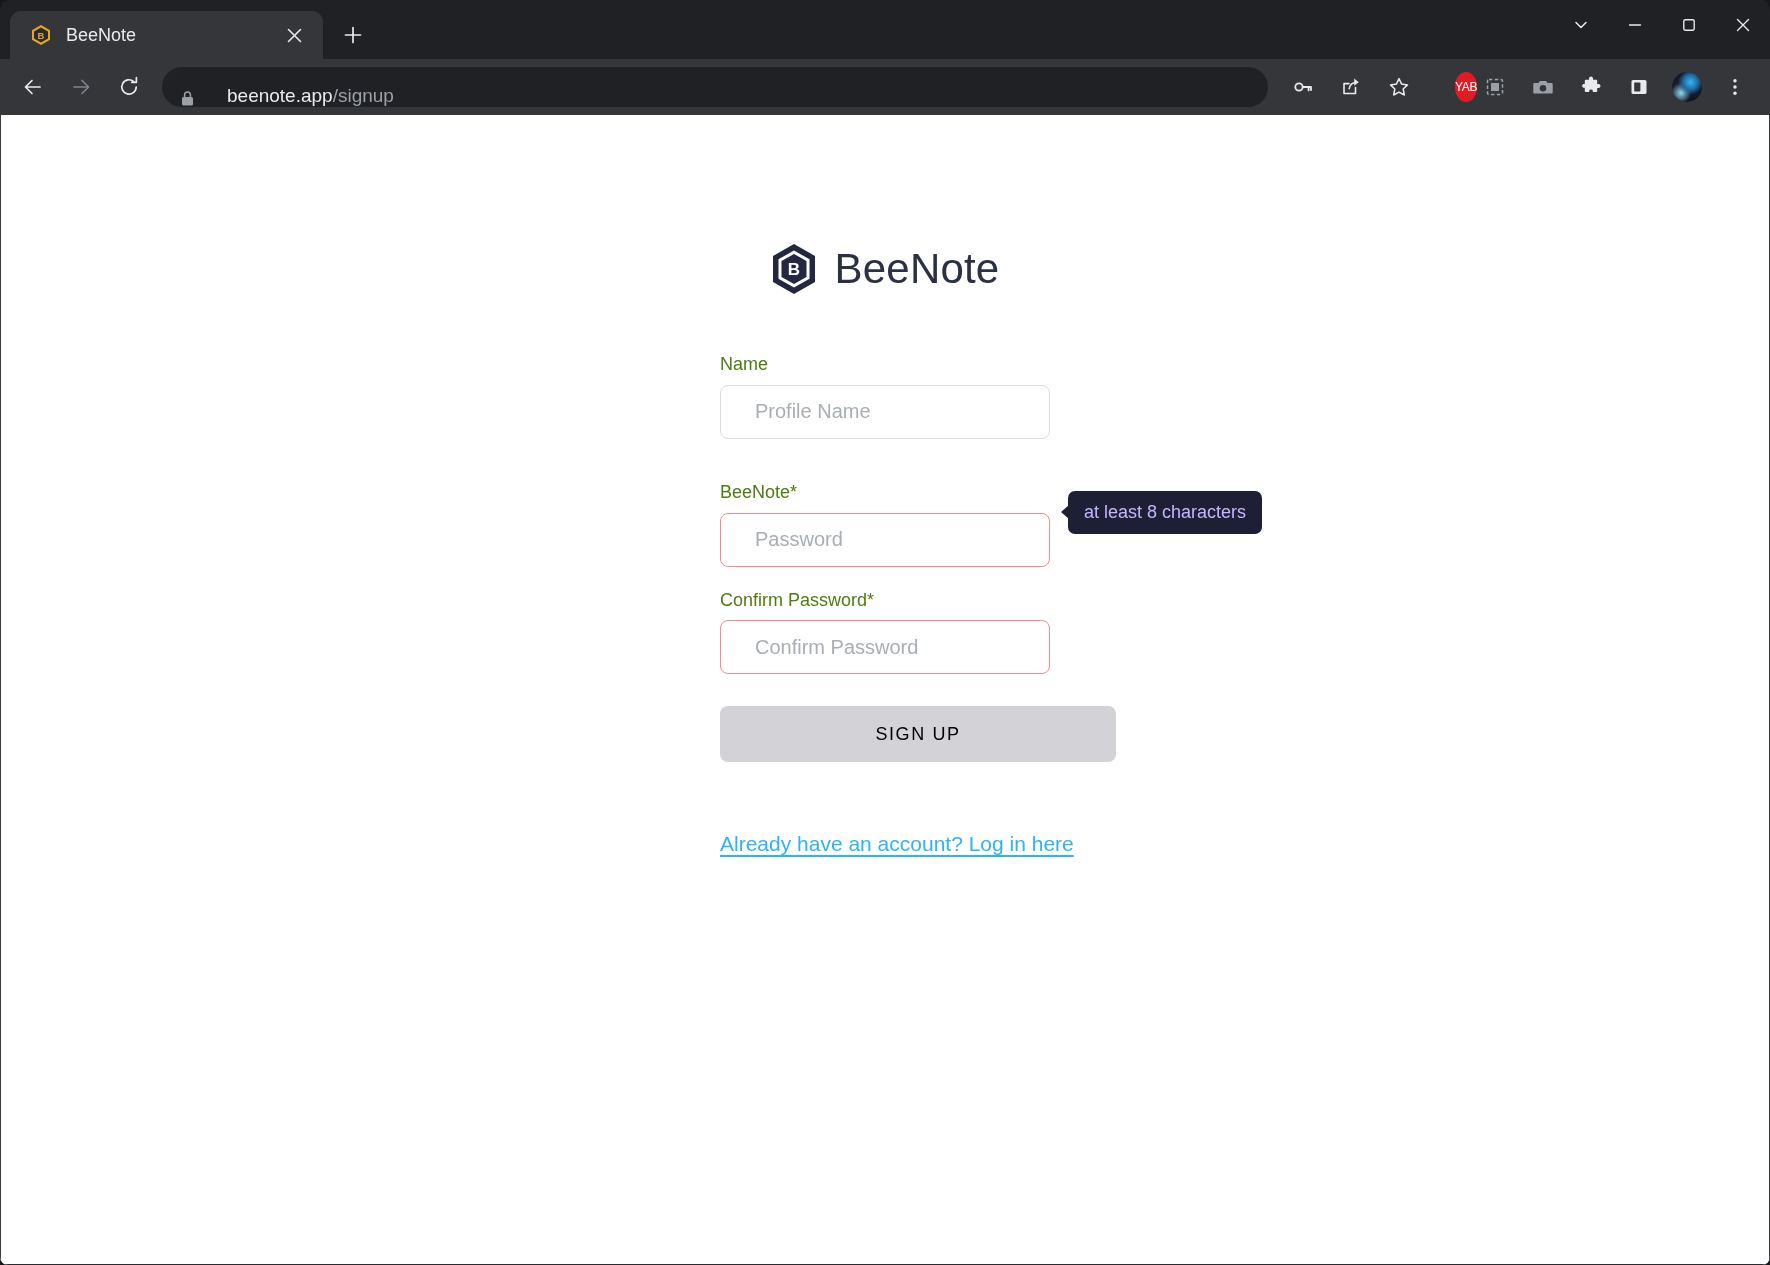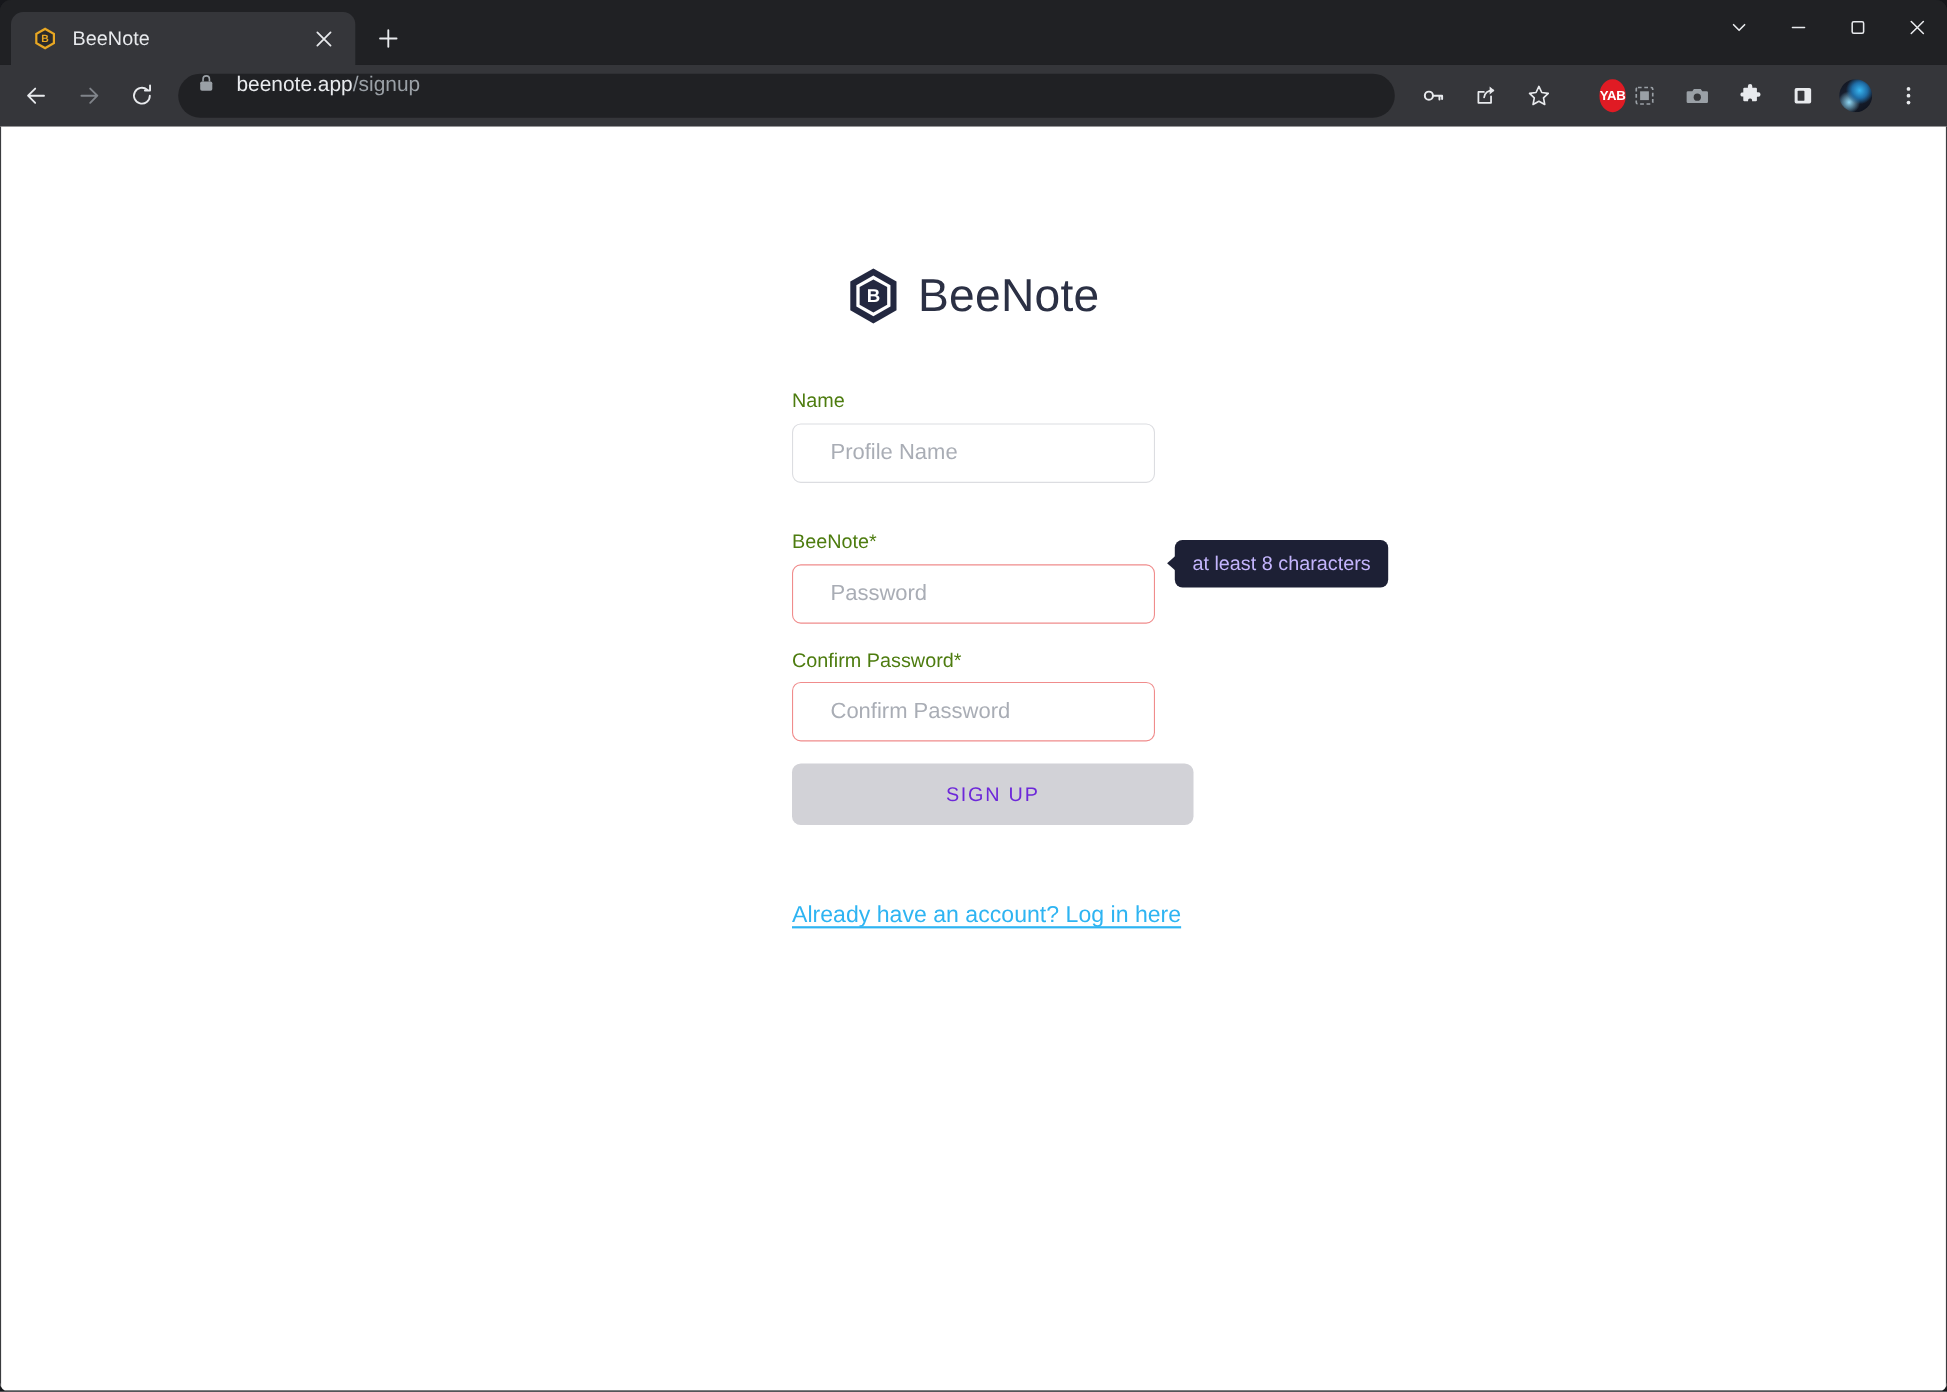--- a/index.html
+++ b/index.html
@@ -91,23 +91,23 @@
     flex: none;
     display: flex; align-items: center; justify-content: center;
     border-radius: 50%;
   }
   .omnibox {
     flex: 1;
     height: 40px;
     background: #202124;
     border-radius: 20px;
     display: flex;
-    align-items: flex-start;
+    align-items: flex-end;
     padding: 0 18px;
-    gap: 20px;
+    gap: 32px;
     margin: 0 10px 0 8px;
     min-width: 0;
   }
   .omnibox-url {
     font-size: 19px;
     color: #9aa0a6;
     white-space: nowrap;
     overflow: hidden;
     text-overflow: ellipsis;
   }
@@ -117,21 +117,21 @@
     align-items: center;
     gap: 2px;
     flex: none;
   }
   .yab-badge {
     width: 30px; height: 30px;
     border-radius: 50%;
     background: #e01b24;
     color: #fff;
     font-size: 12px;
-    font-weight: bold;
+    font-weight: normal;
     display: flex; align-items: center; justify-content: center;
     letter-spacing: -0.3px;
     margin-left: 38px;
   }
   .avatar-icon {
     width: 30px; height: 30px;
     border-radius: 50%;
     background:
       radial-gradient(circle at 62% 34%, #37b6f0 0%, #1f6ea8 26%, transparent 46%),
       radial-gradient(circle at 30% 70%, #8fd8f5 0%, transparent 34%),
@@ -212,25 +212,25 @@
     position: absolute;
     left: -7px;
     top: 50%;
     transform: translateY(-50%);
     border-top: 7px solid transparent;
     border-bottom: 7px solid transparent;
     border-right: 8px solid #1d2035;
   }
 
   .signup-btn {
-    width: 365px;
+    width: 396px;
     height: 56px;
-    margin-top: 16px;
+    margin-top: 28px;
     background: #d2d2d7;
-    color: #6d28d9;
+    color: #000000;
     border: none;
     border-radius: 8px;
     font-size: 18px;
     font-family: "Liberation Sans", sans-serif;
     letter-spacing: 1.6px;
     cursor: default;
   }
 
   .login-link {
     display: inline-block;

